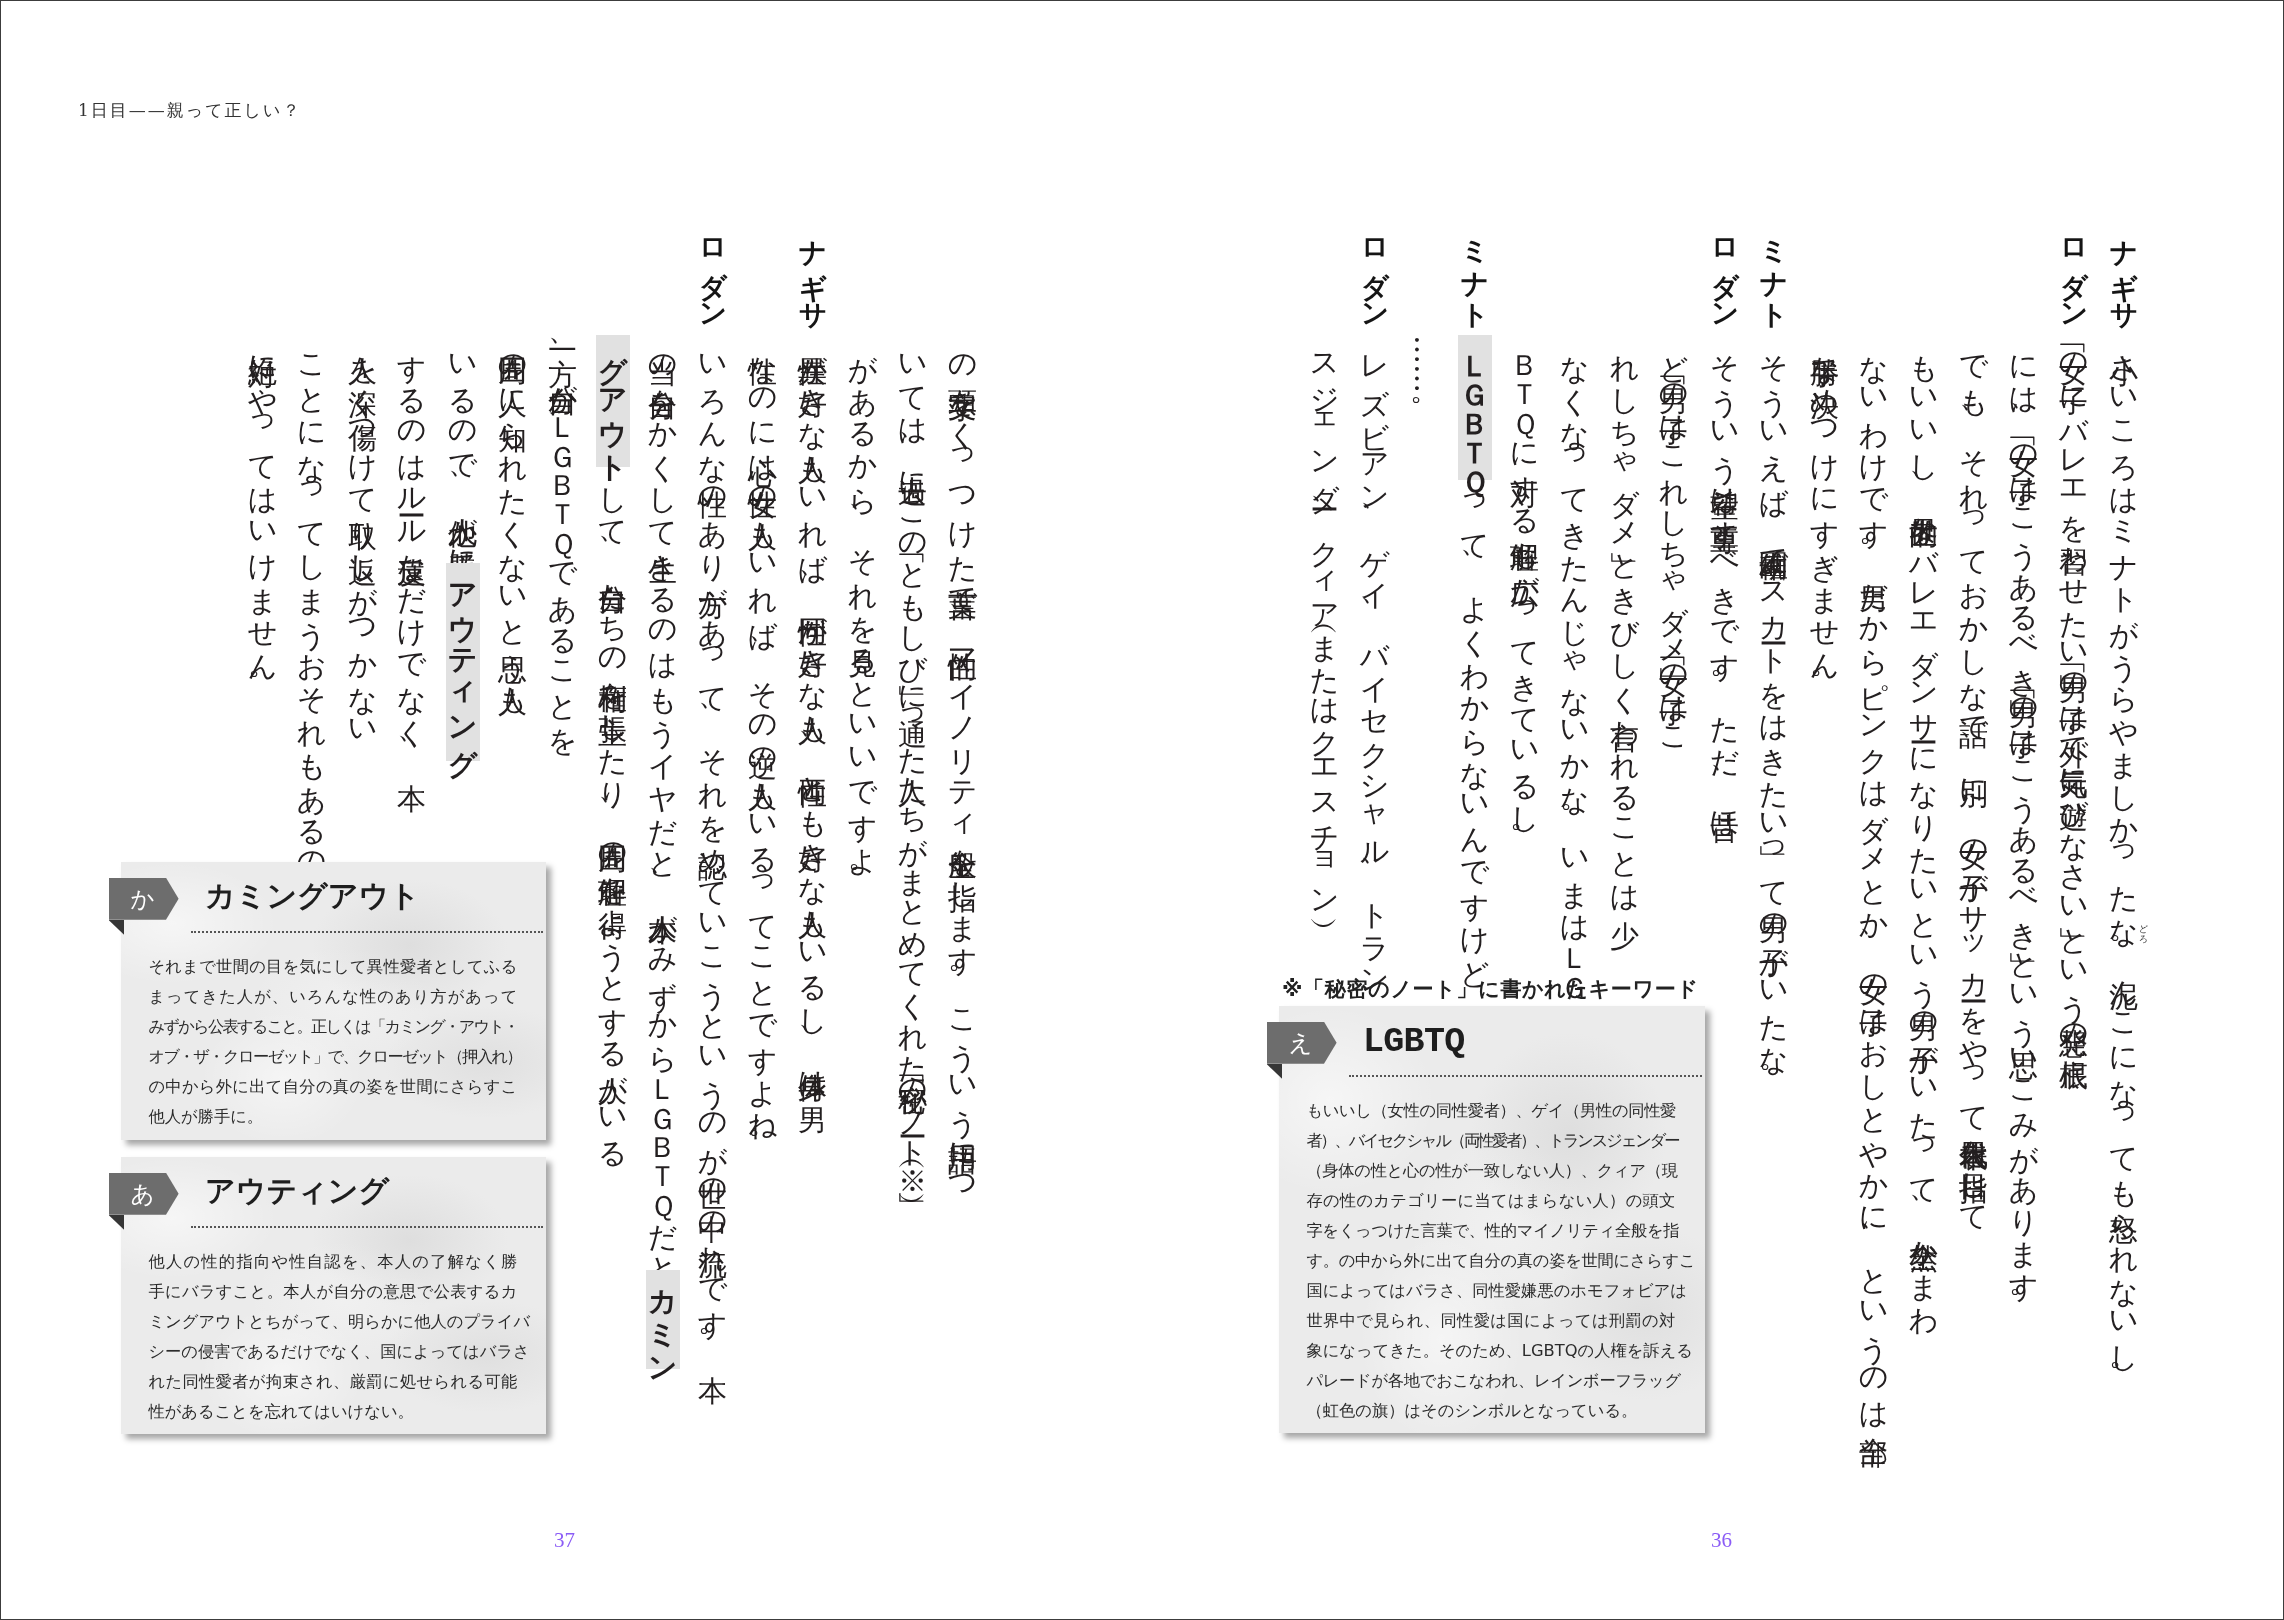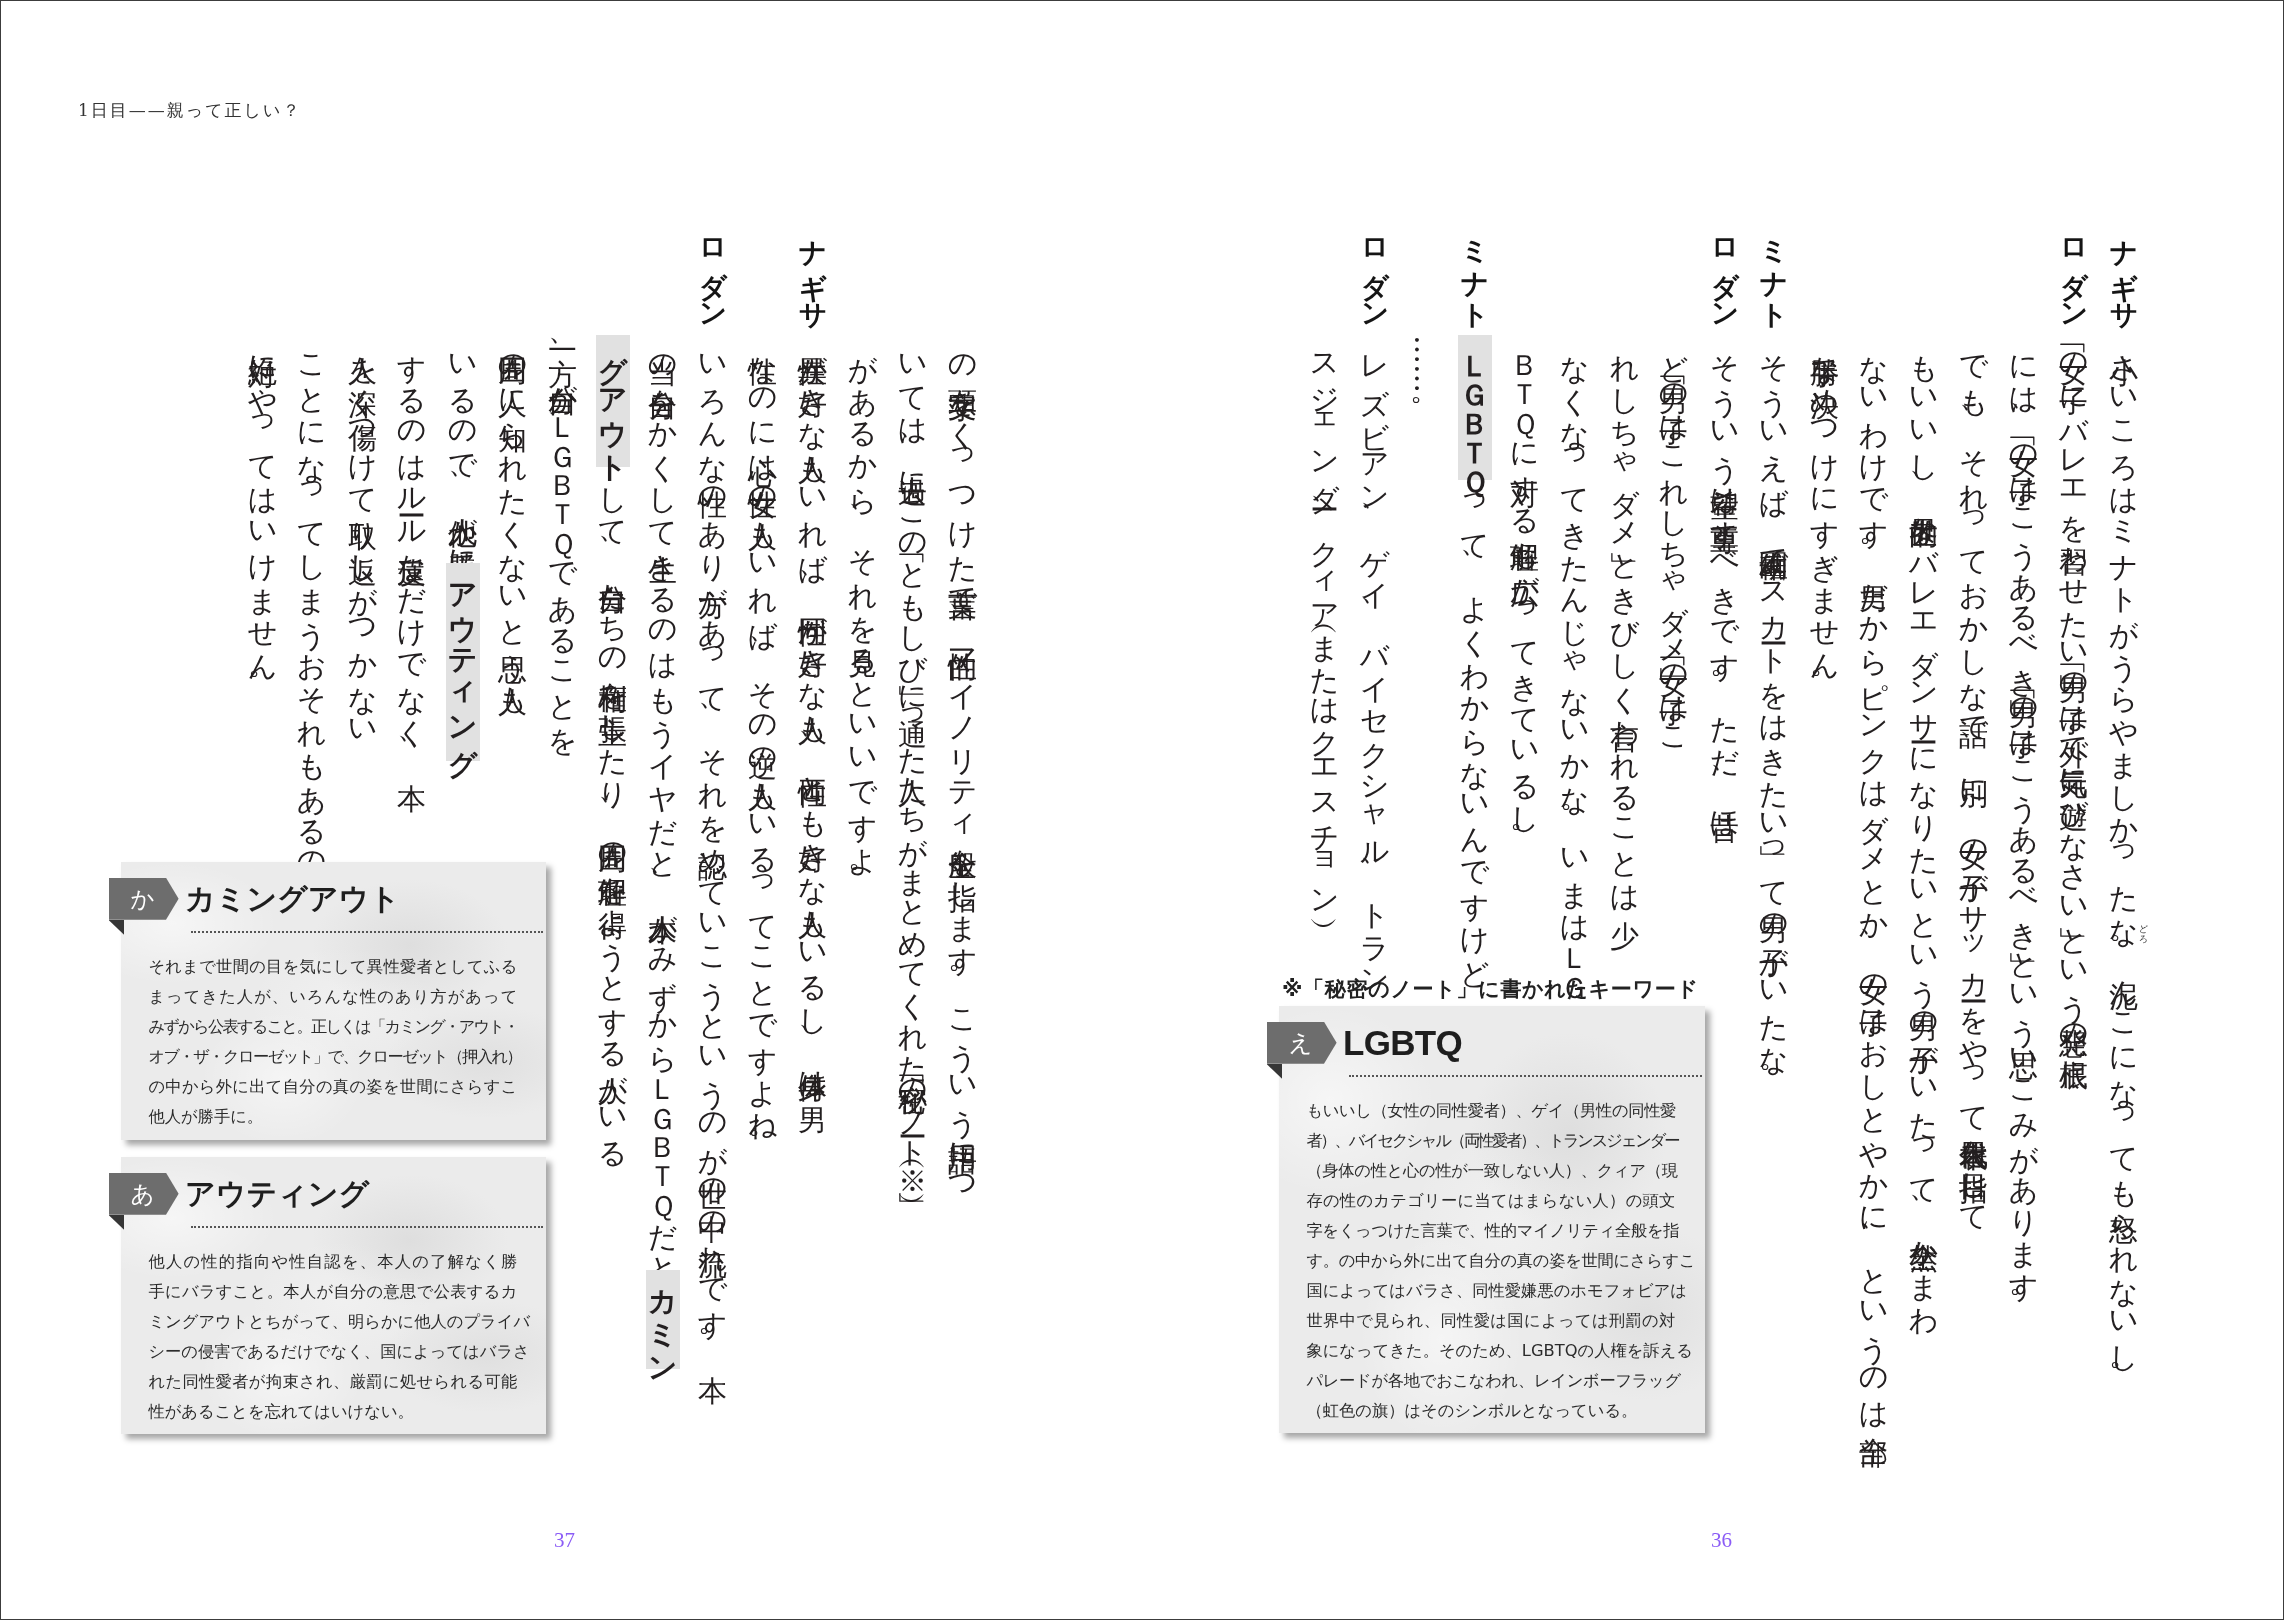--- a/index.html
+++ b/index.html
@@ -71,22 +71,22 @@
     background: #6d6d6d;
     clip-path: polygon(0 0, 82% 0, 100% 50%, 82% 100%, 0 100%);
     color: #ffffff; font-family: "DejaVu Sans", sans-serif; font-size: 23.5px;
     line-height: 42px; box-sizing: border-box; padding-left: 22px; white-space: nowrap;
   }
   .gfold {
     position: absolute; left: -12.4px; top: 58px; width: 15.7px; height: 15px;
     background: #363636; clip-path: polygon(0 0, 100% 0, 100% 100%);
   }
   .gtitle {
-    position: absolute; left: 64px; top: 17px; height: 39px; line-height: 39px;
-    font-family: Liberation Sans, sans-serif; font-weight: bold;
+    position: absolute; left: 84px; top: 17px; height: 39px; line-height: 39px;
+    font-family: Liberation Mono, monospace; font-weight: bold;
     font-size: 30px; color: #1e1e1e; white-space: nowrap;
   }
   .gtitle.latin { font-size: 35px; letter-spacing: -0.7px; }
   .gdots {
     position: absolute; left: 70px; right: 2.6px; top: 69px;
     border-top: 2px dotted #555;
   }
   .gbody {
     position: absolute; left: 27.4px; top: 90px; width: 369px;
     font-family: "DejaVu Sans", "Liberation Sans", sans-serif;

